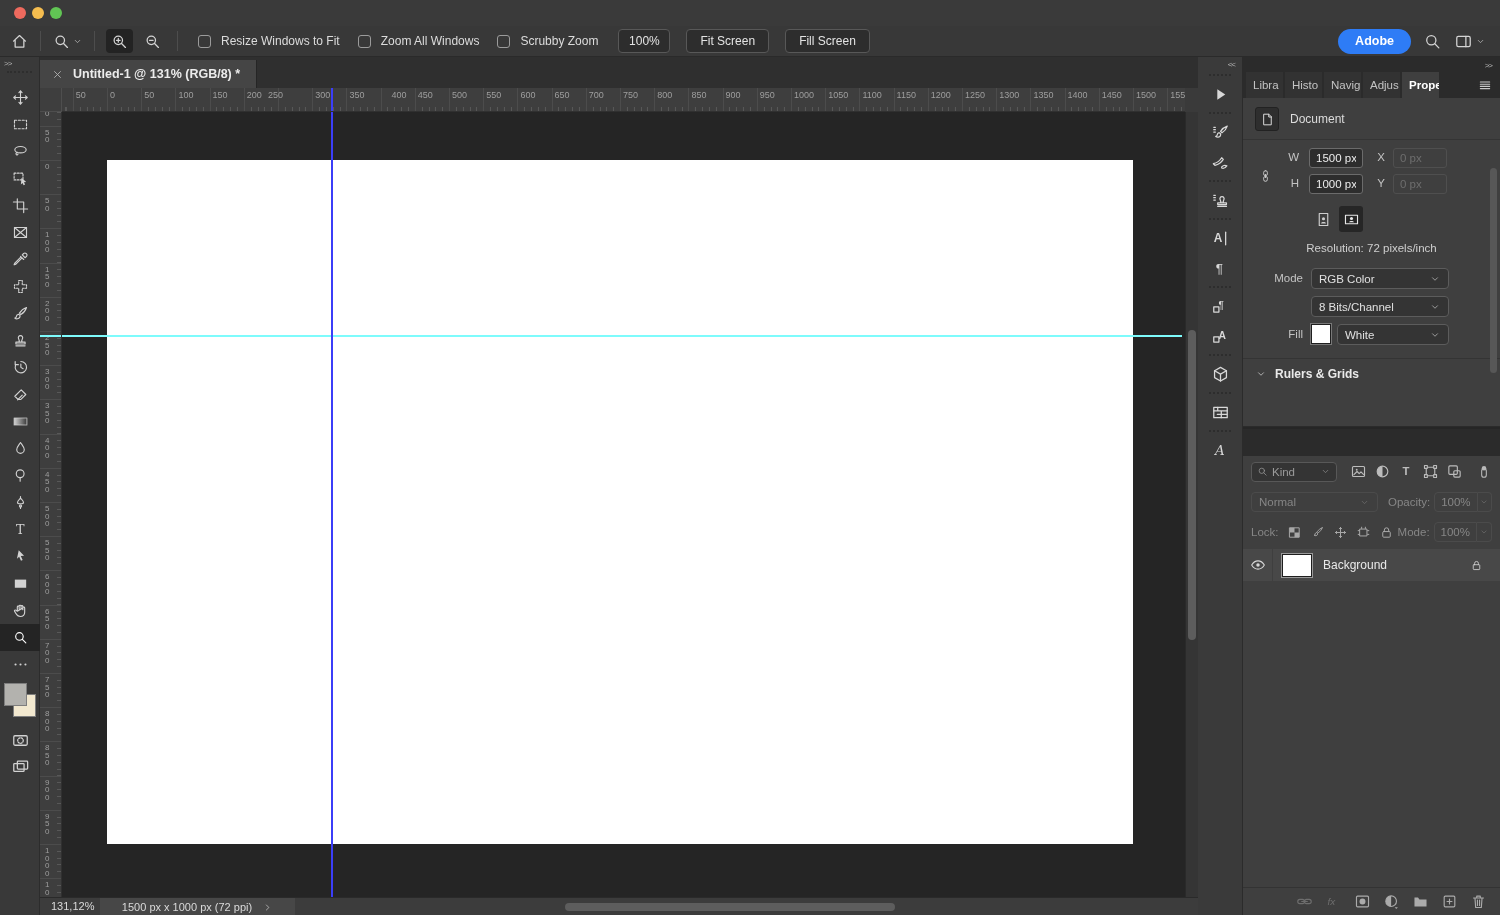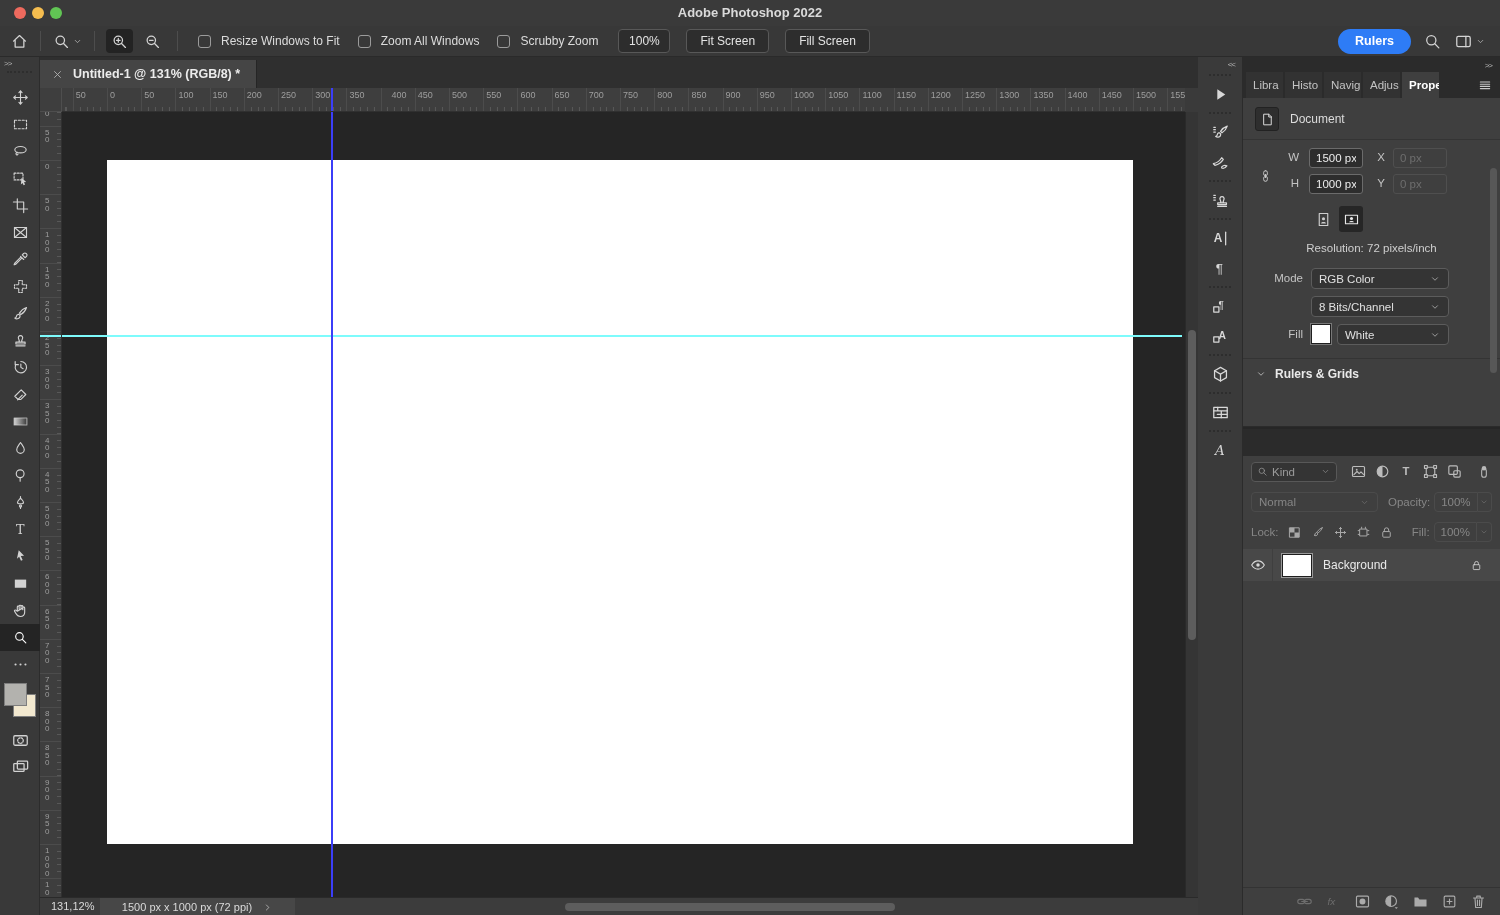--- a/index.html
+++ b/index.html
@@ -180,21 +180,20 @@
 </style>
 </head>
 <body>
 
 <div id="app">
 
   <div id="titlebar" class="abs">
     <span id="tl-red" class="tl"></span>
     <span id="tl-yellow" class="tl"></span>
     <span id="tl-green" class="tl"></span>
-    <div id="win-title">Adobe Photoshop 2022</div>
   </div>
 
   <div id="optionsbar" class="abs">
     <div class="ob-left">
       <span class="ob-icon">
           <svg viewBox="0 0 24 24" style="width:100%;height:100%;stroke:currentColor;fill:none;stroke-width:1.6;stroke-linecap:round;stroke-linejoin:round;display:block;">
             <path d="M4.5 11.5 12 4.5l7.5 7M6.5 10.5V19h11v-8.5"></path>
           </svg>
         </span>
       <span class="ob-div"></span>
@@ -241,21 +240,21 @@
           <span class="cb-group">
             <span class="cb-box"></span>
             <span class="cb-label">Scrubby Zoom</span>
           </span>
         </span>
       <input id="zoom-field" class="opt-btn" readonly="" value="100%" style="">
       <button class="opt-btn">Fit Screen</button>
       <button class="opt-btn">Fill Screen</button>
     </div>
     <div class="ob-right">
-      <button id="share-btn">Rulers</button>
+      <button id="share-btn">Adobe</button>
       <span class="ob-icon">
           <svg viewBox="0 0 24 24" style="width:100%;height:100%;stroke:currentColor;fill:none;stroke-width:1.6;stroke-linecap:round;stroke-linejoin:round;display:block;">
             <circle cx="10.5" cy="10.5" r="5.8"></circle>
             <path d="M14.9 14.9 20 20"></path>
           </svg>
         </span>
       <span style="display:flex;align-items:center;gap:2px;">
         <span class="ob-icon">
             <svg viewBox="0 0 24 24" style="width:100%;height:100%;stroke:currentColor;fill:none;stroke-width:1.6;stroke-linecap:round;stroke-linejoin:round;display:block;">
               <rect x="3.5" y="5.5" width="17" height="13" rx="2"></rect>
@@ -489,21 +488,21 @@
       <div class="h-lab" style="left: 48px;">0</div>
       <div class="h-tick" style="left: 79.2px;"></div>
       <div class="h-lab" style="left: 82.2px;">50</div>
       <div class="h-tick" style="left: 113.4px;"></div>
       <div class="h-lab" style="left: 116.4px;">100</div>
       <div class="h-tick" style="left: 147.6px;"></div>
       <div class="h-lab" style="left: 150.6px;">150</div>
       <div class="h-tick" style="left: 181.8px;"></div>
       <div class="h-lab" style="left: 184.8px;">200</div>
       <div class="h-tick" style="left: 216px;"></div>
-      <div class="h-lab" style="left: 219px;">250</div>
+      <div class="h-lab" style="left: 206px;">250</div>
       <div class="h-tick" style="left: 250.2px;"></div>
       <div class="h-lab" style="left: 253.2px;">300</div>
       <div class="h-tick" style="left: 284.4px;"></div>
       <div class="h-lab" style="left: 287.4px;">350</div>
       <div class="h-tick" style="left: 318.6px;"></div>
       <div class="h-lab" style="left: 321.6px; margin-left: 8px;">400</div>
       <div class="h-tick" style="left: 352.8px;"></div>
       <div class="h-lab" style="left: 355.8px;">450</div>
       <div class="h-tick" style="left: 387px;"></div>
       <div class="h-lab" style="left: 390px;">500</div>
@@ -943,21 +942,21 @@
                   <path d="M3.5 9h2M3.5 15h2M18.5 9h2M18.5 15h2M9 3.5v2M15 3.5v2"></path>
                 </svg>
               </span>
             <span class="icon">
                 <svg viewBox="0 0 24 24" style="width:100%;height:100%;stroke:currentColor;fill:none;stroke-width:1.6;stroke-linecap:round;stroke-linejoin:round;display:block;">
                   <rect x="6" y="10.5" width="12" height="9" rx="1.5"></rect>
                   <path d="M8.5 10.5V8a3.5 3.5 0 0 1 7 0v2.5"></path>
                 </svg>
               </span>
           </span>
-          <span class="gray-label" style="margin-left:auto;">Fill:</span>
+          <span class="gray-label" style="margin-left:auto;">Mode:</span>
           <span class="val-box" style="margin-left:4px;">100%</span>
           <span class="val-chev">
             <span class="icon">
                 <svg viewBox="0 0 24 24" style="width:100%;height:100%;stroke:currentColor;fill:none;stroke-width:1.6;stroke-linecap:round;stroke-linejoin:round;display:block;">
                   <path d="M7 9.5 12 14.5 17 9.5"></path>
                 </svg>
               </span>
           </span>
         </div>
         <div id="layer-row">

